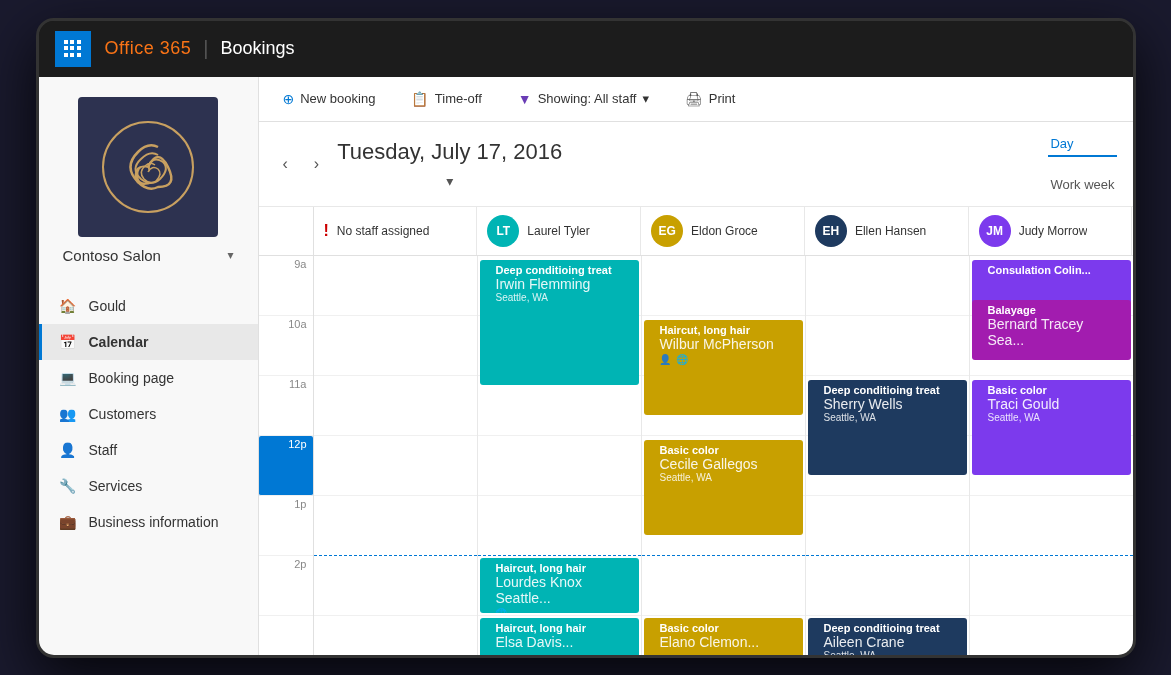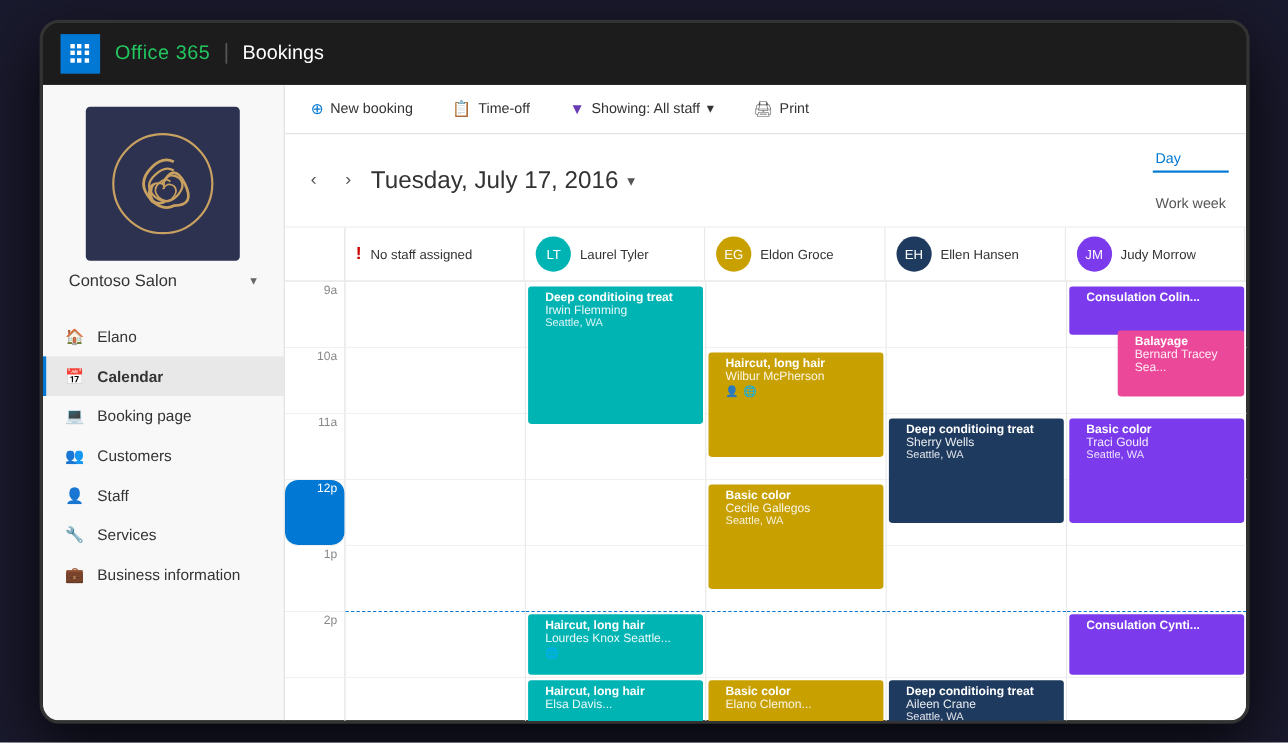--- a/index.html
+++ b/index.html
@@ -54,21 +54,21 @@
       height: 18px;
     }
 
     .waffle-dot {
       background: white;
       width: 4px;
       height: 4px;
     }
 
     .top-bar-title {
-      color: #22c55e;
+      color: #f97316;
       font-size: 18px;
       font-weight: 300;
       letter-spacing: 0.5px;
     }
 
     .top-bar-divider {
       color: #555;
       margin: 0 12px;
       font-size: 20px;
       font-weight: 200;
@@ -246,20 +246,21 @@
     }
 
     .cal-date {
       font-size: 22px;
       color: #333;
       font-weight: 300;
       display: flex;
       align-items: center;
       gap: 8px;
       cursor: pointer;
+      flex-direction: column;
     }
 
     .cal-date-chevron {
       font-size: 14px;
       color: #555;
     }
 
     .view-buttons {
       display: flex;
       gap: 16px;
@@ -303,21 +304,21 @@
     }
 
     .staff-avatar {
       width: 32px;
       height: 32px;
       border-radius: 50%;
       display: flex;
       align-items: center;
       justify-content: center;
       font-size: 12px;
-      font-weight: 400;
+      font-weight: 700;
       color: white;
       flex-shrink: 0;
     }
 
     .staff-name {
       font-size: 12px;
       color: #333;
       white-space: nowrap;
       overflow: hidden;
       text-overflow: ellipsis;
@@ -343,21 +344,21 @@
       justify-content: flex-end;
       padding: 2px 6px 0 0;
       font-size: 11px;
       color: #888;
       border-bottom: 1px solid #f0f0f0;
     }
 
     .time-slot-label.current {
       background: #0078d4;
       color: white;
-      border-radius: 12px;
+      border-radius: 2px;
     }
 
     .grid-columns {
       flex: 1;
       display: flex;
       position: relative;
     }
 
     .grid-col {
       flex: 1;
@@ -389,21 +390,21 @@
 
     .appt-title {
       font-weight: 600;
       font-size: 11px;
       white-space: nowrap;
       overflow: hidden;
       text-overflow: ellipsis;
     }
 
     .appt-person {
-      font-size: 11px;
+      font-size: 14px;
       opacity: 0.9;
     }
 
     .appt-location {
       font-size: 10px;
       opacity: 0.85;
     }
 
     .appt-icons {
       display: flex;
@@ -454,21 +455,21 @@
           </svg>
         </div>
         <div class="salon-name-row">
           <span class="salon-name">Contoso Salon</span>
           <span class="chevron-down">▾</span>
         </div>
       </div>
       <div class="nav-items">
         <div class="nav-item">
           <span class="nav-icon">🏠</span>
-          <span>Elano</span>
+          <span>Gould</span>
         </div>
         <div class="nav-item active">
           <span class="nav-icon">📅</span>
           <span>Calendar</span>
         </div>
         <div class="nav-item">
           <span class="nav-icon">💻</span>
           <span>Booking page</span>
         </div>
         <div class="nav-item">
@@ -666,32 +667,29 @@
             <div class="grid-row-line"></div>
             <div class="grid-row-line"></div>
             <div class="grid-row-line current-time"></div>
             <div class="grid-row-line"></div>
             <div class="grid-row-line"></div>
 
             <div class="appointment" style="background:#7c3aed; top:4px; height:44px;">
               <div class="appt-title">Consulation  Colin...</div>
             </div>
 
-            <div class="appointment" style="background:#ec4899; top:44px; height:60px;margin-left:44px;">
+            <div class="appointment" style="background:#a21caf; top:44px; height:60px;">
               <div class="appt-title">Balayage</div>
               <div class="appt-person">Bernard Tracey  Sea...</div>
             </div>
 
             <div class="appointment" style="background:#7c3aed; top:124px; height:95px;">
               <div class="appt-title">Basic color</div>
               <div class="appt-person">Traci Gould</div>
               <div class="appt-location">Seattle, WA</div>
             </div>
 
-            <div class="appointment" style="background:#7c3aed; top:302px; height:55px;">
-              <div class="appt-title">Consulation  Cynti...</div>
-            </div>
           </div>
         </div>
       </div>
     </div>
   </div>
 </div>
 
 </body></html>

